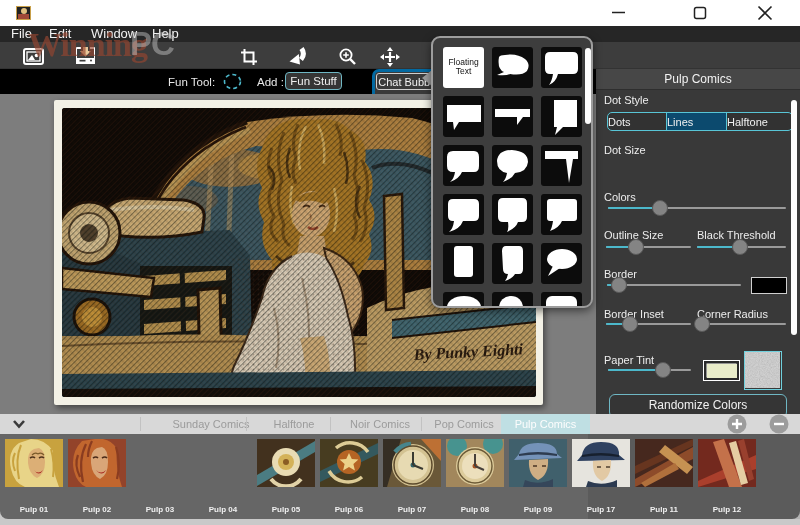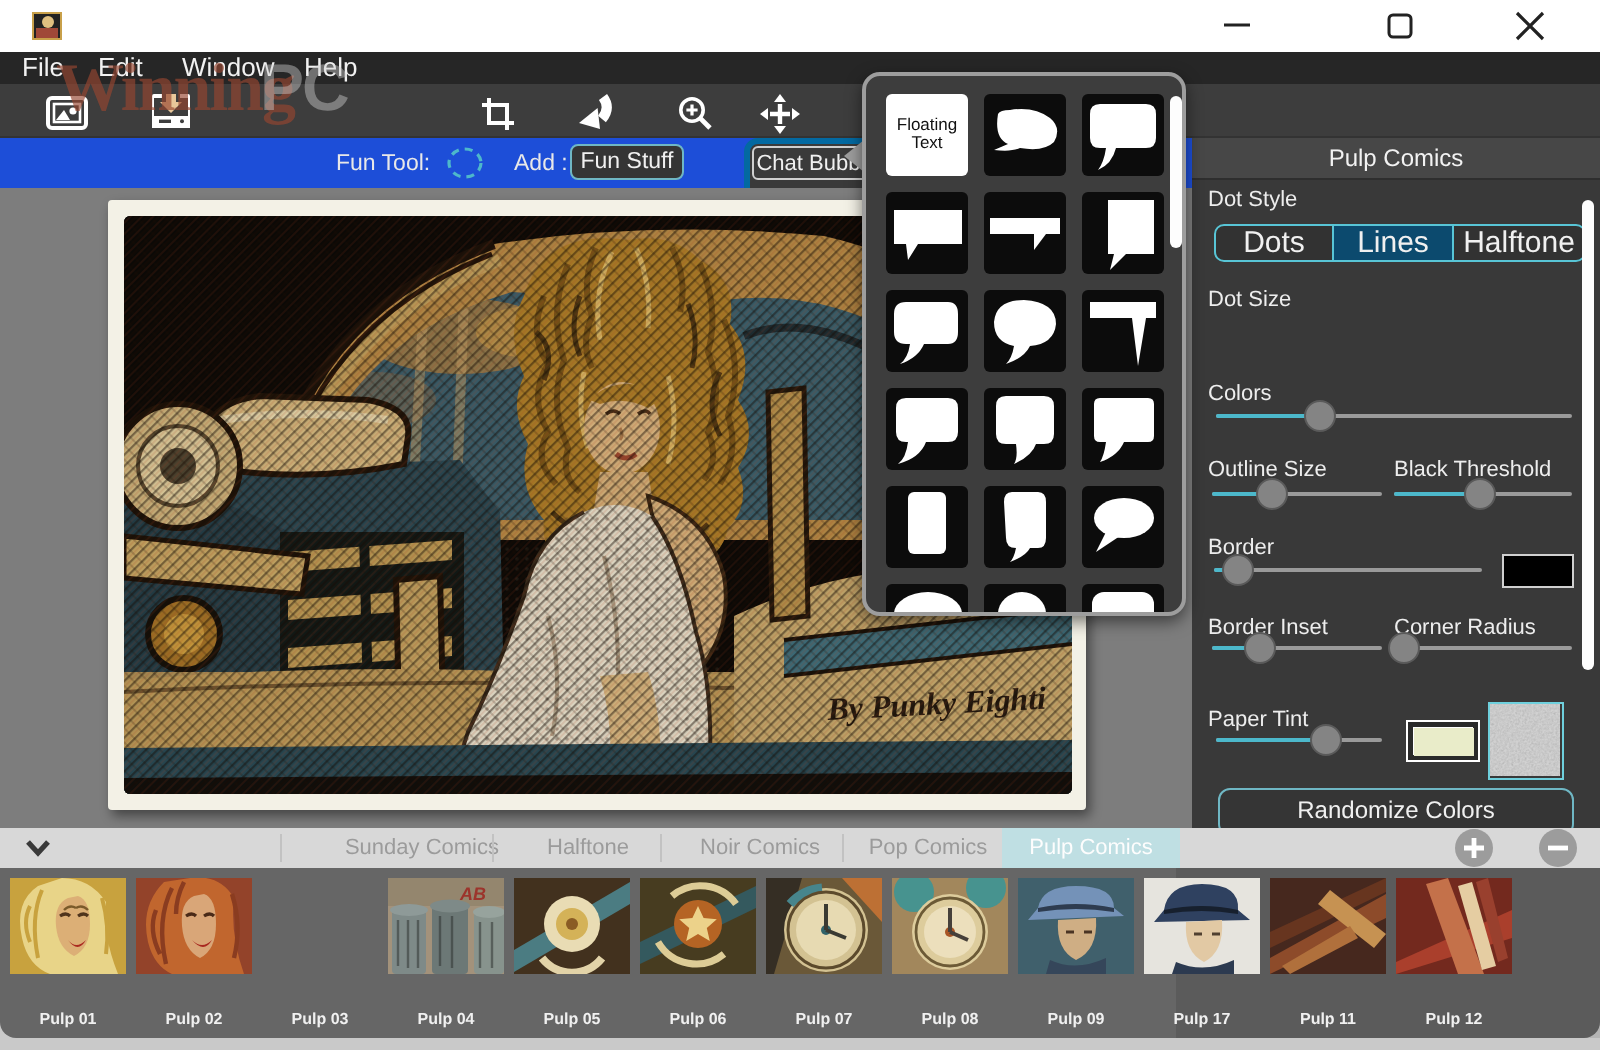--- a/index.html
+++ b/index.html
@@ -11,35 +11,35 @@
   #titlebar { left:0; top:0; width:800px; height:26px; background:#ffffff; }
   #titlebar .ticon { left:16px; top:6px; width:15px; height:14px; }
   #titlebar .ttext { left:36px; top:6px; font-size:11px; color:#1a1a1a; }
 
   
   #menubar { left:0; top:26px; width:800px; height:16px; background:#262626; color:#f2f2f2; font-size:13px; }
   #menubar span { position:absolute; top:0px; }
 
   
   #toolbar { left:0; top:42px; width:800px; height:27px; background:#3d3d3d; border-bottom:1px solid #333; }
-  #funbar  { left:0; top:69px; width:800px; height:25px; background:#1d4ed8;padding-left:16px; }
+  #funbar  { left:0; top:69px; width:800px; height:25px; background:#000000;padding-left:16px; }
   #funbar .lbl { color:#e8e8e8; font-size:11.5px; top:7px; }
   .tealbtn { background:#353535; border:1px solid #6fb7c4; border-radius:4px; color:#f0f0f0; font-size:11.5px; text-align:center; white-space:nowrap; }
 
   
   #mainarea { left:0; top:94px; width:596px; height:320px; background:#7d7d7d; }
   #paper { left:54px; top:100px; width:489px; height:305px; background:#f3f1e6; border-radius:2px; box-shadow:2px 3px 6px rgba(0,0,0,0.45); }
   #photo { left:62px; top:108px; width:474px; height:289px; background:#000; border-radius:3px; overflow:hidden; }
 
   
   #rpanel { left:596px; top:69px; width:204px; height:345px; background:#393939; overflow:hidden; }
   #rphead { left:0px; top:0px; width:204px; height:21px; background:#474747; border-bottom:1px solid #2e2e2e; color:#f2f2f2; font-size:12px; text-align:center; line-height:21px; }
   .plabel { color:#ededed; font-size:11px; }
   .seg { position:absolute; display:flex; border:1px solid #58c5d6; border-radius:5px; background:#323232; overflow:hidden; }
-  .seg div { flex:1; color:#f0f0f0; font-size:15px; text-align:center; border-left:1px solid #58c5d6; }
+  .seg div { flex:1; color:#f0f0f0; font-size:11px; border-left:1px solid #58c5d6; }
   .seg div:first-child { border-left:none; }
   .seg .sel { background:#0c4a6e; }
   .slider { position:absolute; height:16px; }
   .slider .tr  { position:absolute; left:0; top:7px; height:2px; background:#9a9a9a; width:100%; border-radius:1px; }
   .slider .tf  { position:absolute; left:0; top:7px; height:2px; background:#4cb8cb; border-radius:1px; }
   .slider .th  { position:absolute; top:0px; width:16px; height:16px; border-radius:50%; background:#848484; border:1px solid #5a5a5a; }
 
   
   #popup { left:431px; top:36px; width:162px; height:272px; background:#3d3d3d; border:2px solid #9d9d9d; border-radius:9px; box-shadow:0 3px 8px rgba(0,0,0,0.5); overflow:hidden; }
   .cell { position:absolute; width:41px; height:41px; background:#0c0c0c; border-radius:3px; }
@@ -393,32 +393,20 @@
   <div class="thumb" style="left:68px"><svg width="58" height="48">
     <rect width="58" height="48" fill="#93432a"></rect>
     <path d="M14 2 Q2 14 6 32 Q9 44 18 48 L54 48 Q47 28 49 10 Q42 -2 27 0 Z" fill="#c1662e"></path>
     <path d="M10 16 q-4 10 2 22 M18 5 q-8 16 -3 38 M48 8 q5 16 1 32 M24 2 q-4 8 -4 16" stroke="#8a3c20" stroke-width="2.2" fill="none"></path>
     <path d="M29 9 Q22 12 23 24 Q24 36 32 40 Q40 36 40 23 Q40 10 34 8 Z" fill="#d9a678"></path>
     <path d="M28 31 q5 5 10 0 q-4 7 -10 0" fill="#a82820"></path>
     <path d="M25 19 q3 -2 5 0 M34 19 q3 -2 5 0" stroke="#4a2a18" stroke-width="1.6" fill="none"></path>
   </svg></div>
 
 
-  <div class="thumb" style="left:194px"><svg width="58" height="48">
-    <rect width="58" height="48" fill="#a3927b"></rect>
-    <rect x="0" y="0" width="58" height="14" fill="#94866e"></rect>
-    <text x="36" y="11" font-size="9" fill="#9c342c" font-weight="bold" font-style="italic">AB</text>
-    <rect x="2" y="16" width="17" height="32" rx="2" fill="#7e8a88"></rect>
-        <ellipse cx="10.5" cy="16" rx="9.5" ry="3" fill="#8e9a98"></ellipse>
-    <rect x="22" y="14" width="18" height="34" rx="2" fill="#6c7876"></rect>
-        <ellipse cx="31" cy="14" rx="10" ry="3.2" fill="#7e8a88"></ellipse>
-    <rect x="43" y="17" width="15" height="31" rx="2" fill="#87938d"></rect>
-        <ellipse cx="50.5" cy="17" rx="8" ry="3" fill="#97a39d"></ellipse>
-    <path d="M5 21 v23 M10 21 v24 M15 21 v24 M26 19 v25 M32 19 v26 M46 22 v23 M52 22 v23" stroke="rgba(40,44,42,0.5)" stroke-width="1.2"></path>
-  </svg></div>
 
   <div class="thumb" style="left:257px"><svg width="58" height="48">
     <rect width="58" height="48" fill="#42311e"></rect>
     <path d="M0 36 L58 2 L58 13 L0 47 Z" fill="#4b7c82"></path>
     <path d="M14 40 a19 19 0 0 0 30 0" stroke="#e2d3a8" stroke-width="4" fill="none"></path>
     <circle cx="29" cy="23" r="14" fill="#e9dcb4"></circle>
     <circle cx="29" cy="23" r="8" fill="#d4b258"></circle>
     <circle cx="29" cy="23" r="3" fill="#8a5c24"></circle>
   </svg></div>
 

